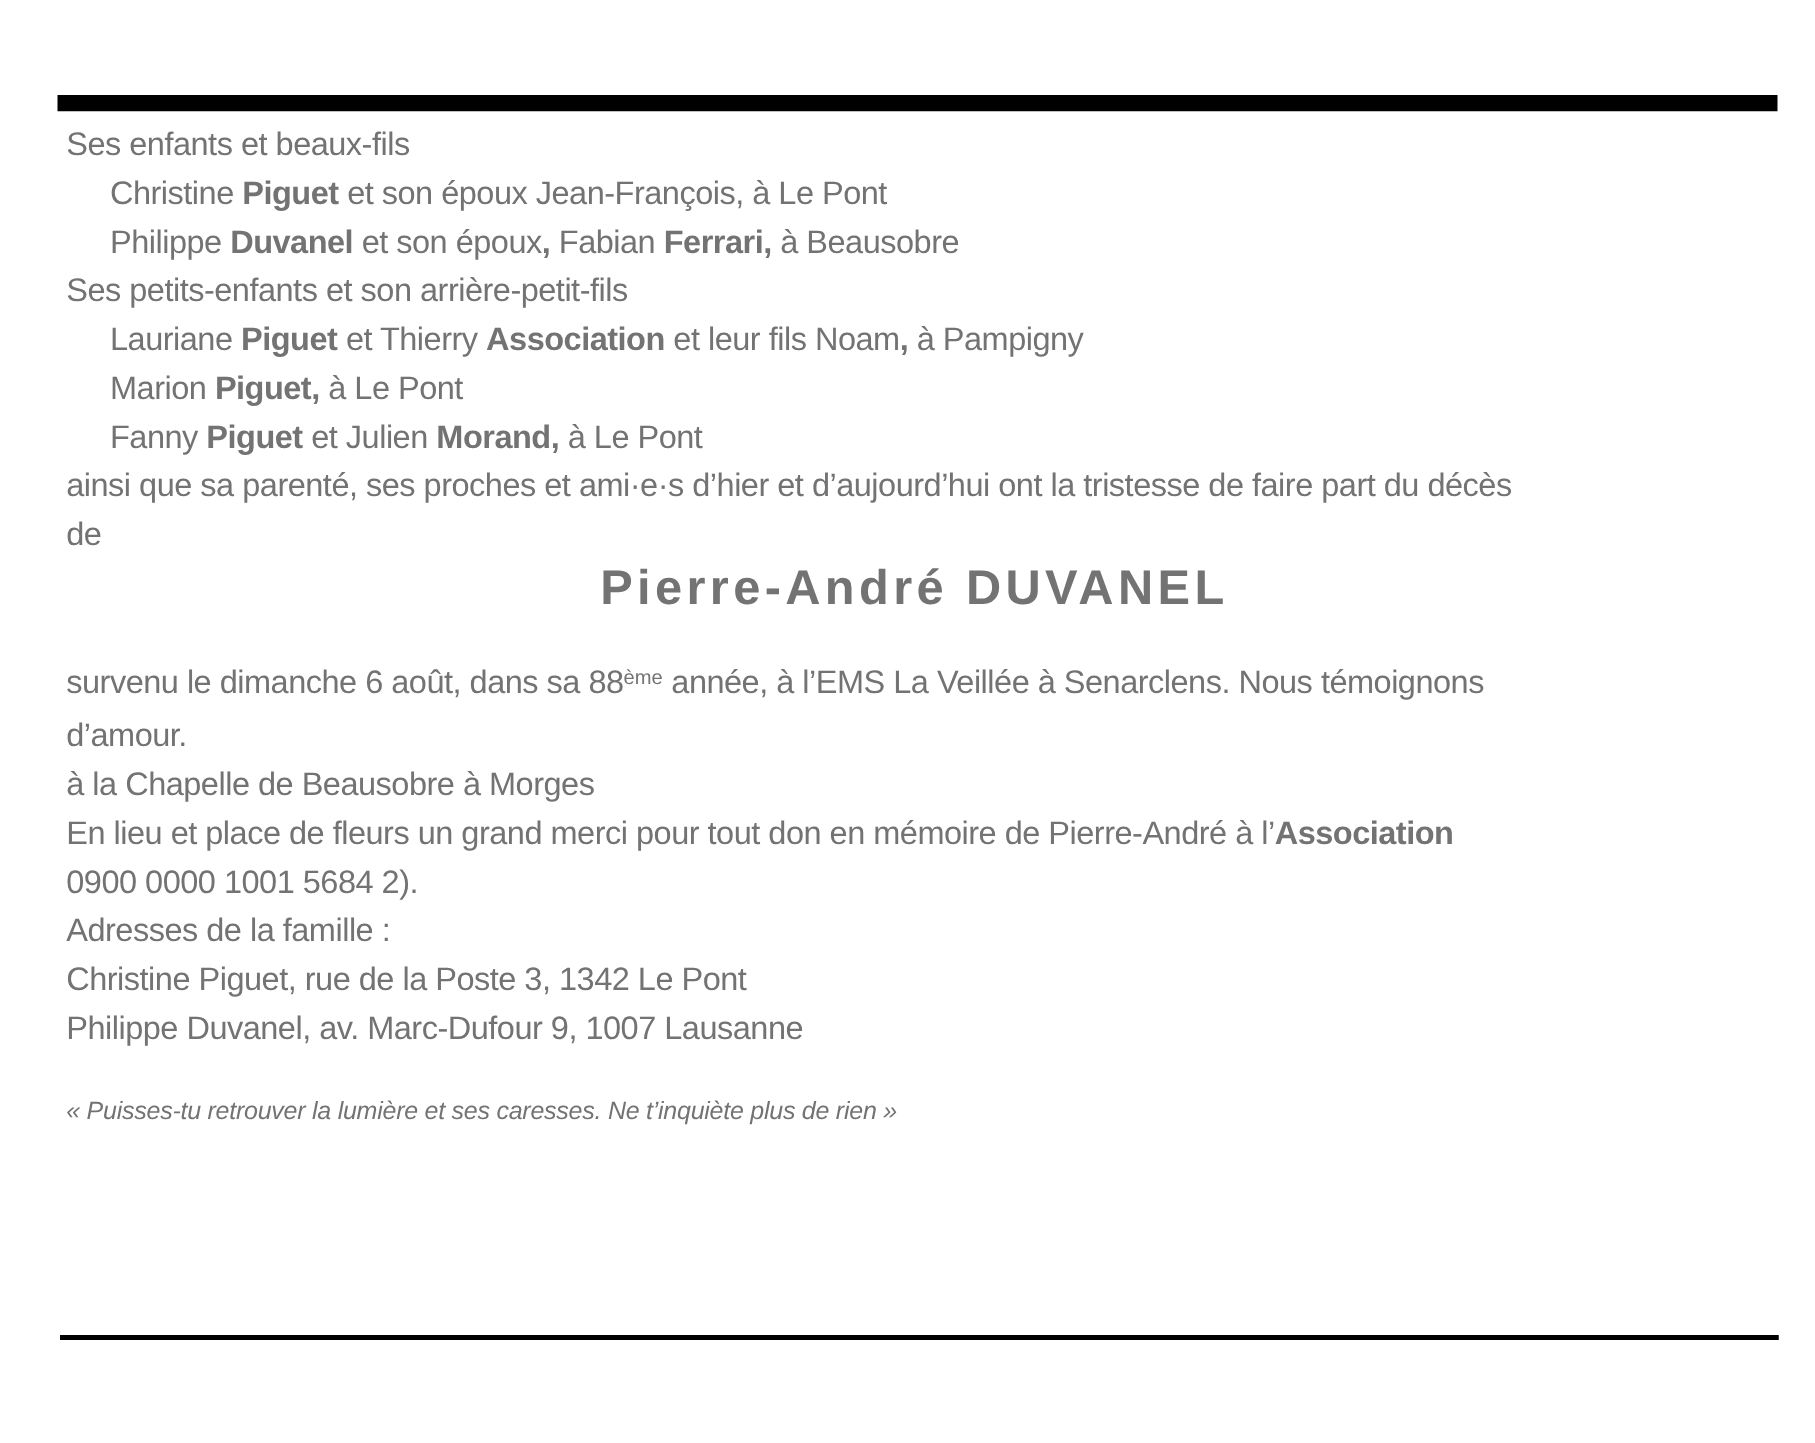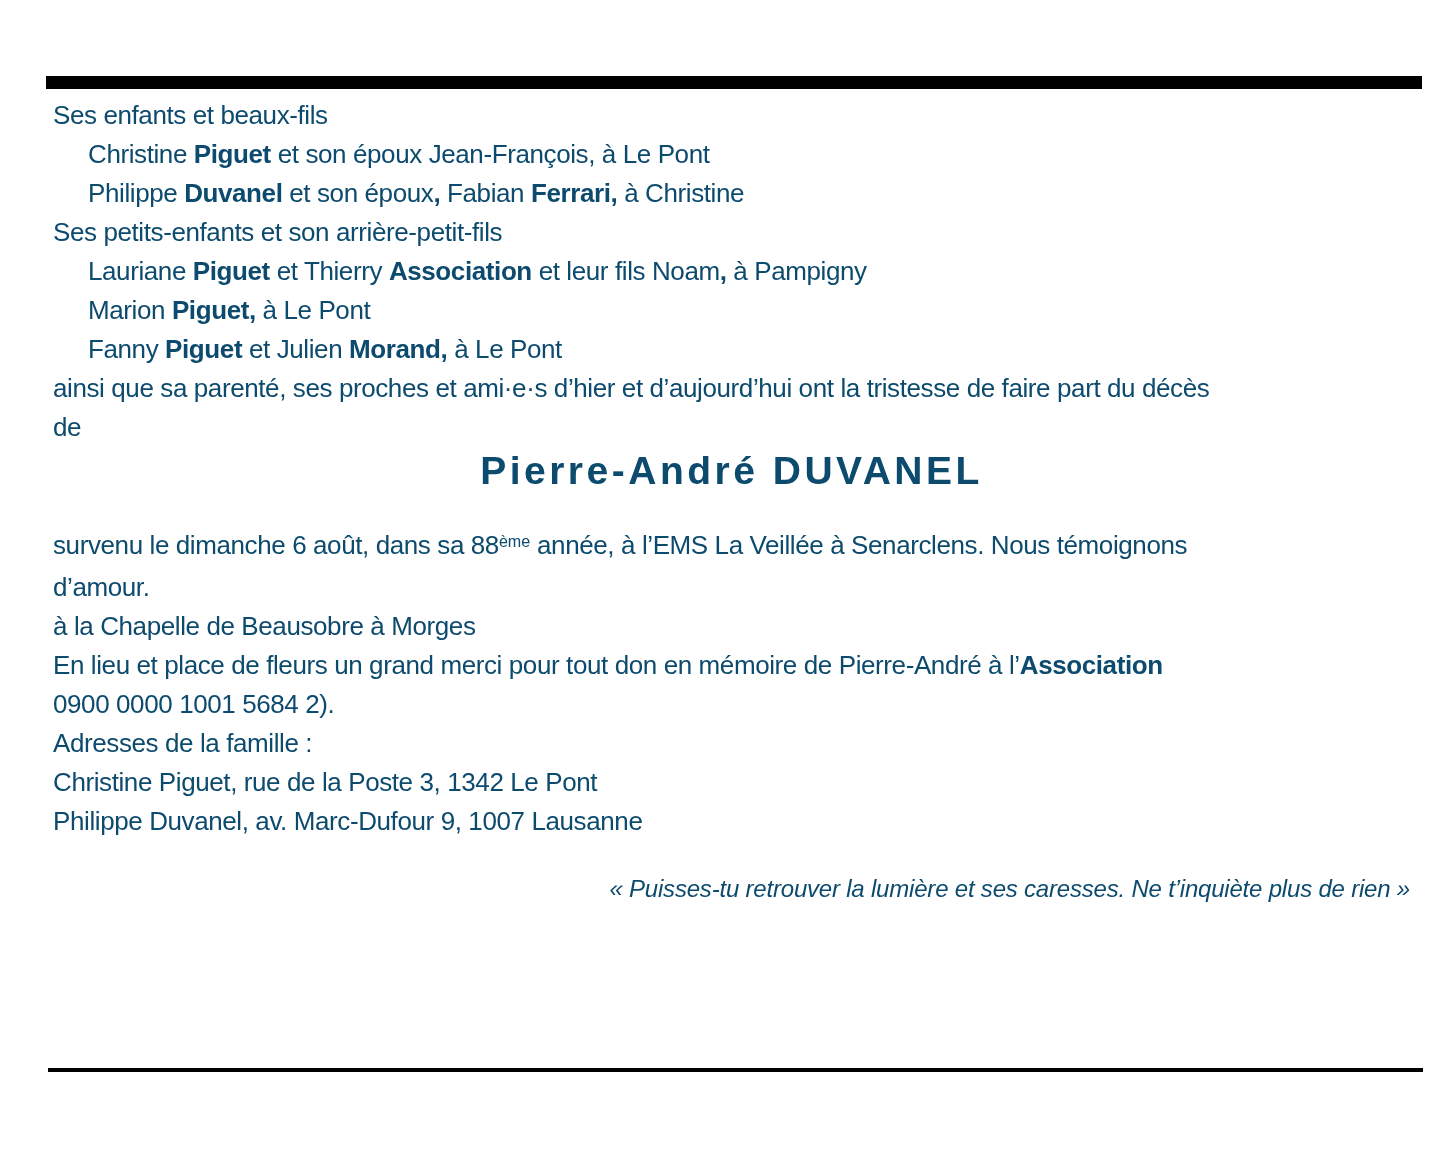--- a/index.html
+++ b/index.html
@@ -6,21 +6,21 @@
     margin: 0;
     padding: 0;
     background: #ffffff;
   }
   .page {
     position: relative;
     width: 1452px;
     height: 1154px;
     background: #ffffff;
     font-family: "Liberation Sans", sans-serif;
-    color: #0c4a6e;
+    color: #737373;
     overflow: hidden;
   }
   .top-bar {
     position: absolute;
     left: 46px;
     top: 76px;
     width: 1376px;
     height: 13px;
     background: #000000;
   }
@@ -50,24 +50,23 @@
     font-size: 39px;
     line-height: 48px;
     font-weight: bold;
     letter-spacing: 3.5px;
     text-align: center;
     margin: 0 0 31px 0;
     white-space: nowrap;
   }
   .quote {
     font-style: italic;
-    font-size: 24px;
+    font-size: 20px;
     line-height: 39px;
     letter-spacing: -0.2px;
-    text-align: right;
     margin-top: 28px;
     white-space: nowrap;
   }
   .bottom-rule {
     position: absolute;
     left: 48px;
     top: 1068px;
     width: 1375px;
     height: 4px;
     background: #000000;
@@ -75,21 +74,21 @@
 </style>
 </head>
 <body>
 
 <div class="page">
   <div class="top-bar"></div>
   <div class="content">
     <div id="lines-before">
         <div class="line"><span>Ses enfants et beaux-fils</span></div>
         <div class="line indent"><span>Christine </span><span class="b">Piguet</span><span> et son époux Jean-François, à Le Pont</span></div>
-        <div class="line indent"><span>Philippe </span><span class="b">Duvanel</span><span> et son époux</span><span class="b">,</span><span> Fabian </span><span class="b">Ferrari,</span><span> à Christine</span></div>
+        <div class="line indent"><span>Philippe </span><span class="b">Duvanel</span><span> et son époux</span><span class="b">,</span><span> Fabian </span><span class="b">Ferrari,</span><span> à Beausobre</span></div>
         <div class="line"><span>Ses petits-enfants et son arrière-petit-fils</span></div>
         <div class="line indent"><span>Lauriane </span><span class="b">Piguet</span><span> et Thierry </span><span class="b">Association</span><span> et leur fils Noam</span><span class="b">,</span><span> à Pampigny</span></div>
         <div class="line indent"><span>Marion </span><span class="b">Piguet,</span><span> à Le Pont</span></div>
         <div class="line indent"><span>Fanny </span><span class="b">Piguet</span><span> et Julien </span><span class="b">Morand,</span><span> à Le Pont</span></div>
         <div class="line"><span>ainsi que sa parenté, ses proches et ami·e·s d’hier et d’aujourd’hui ont la tristesse de faire part du décès</span></div>
         <div class="line"><span>de</span></div>
       </div>
     <h1 class="title">Pierre-André DUVANEL</h1>
     <div id="lines-after">
         <div class="line"><span>survenu le dimanche 6 août, dans sa 88</span><span class="sup">ème</span><span> année, à l’EMS La Veillée à Senarclens. Nous témoignons</span></div>

